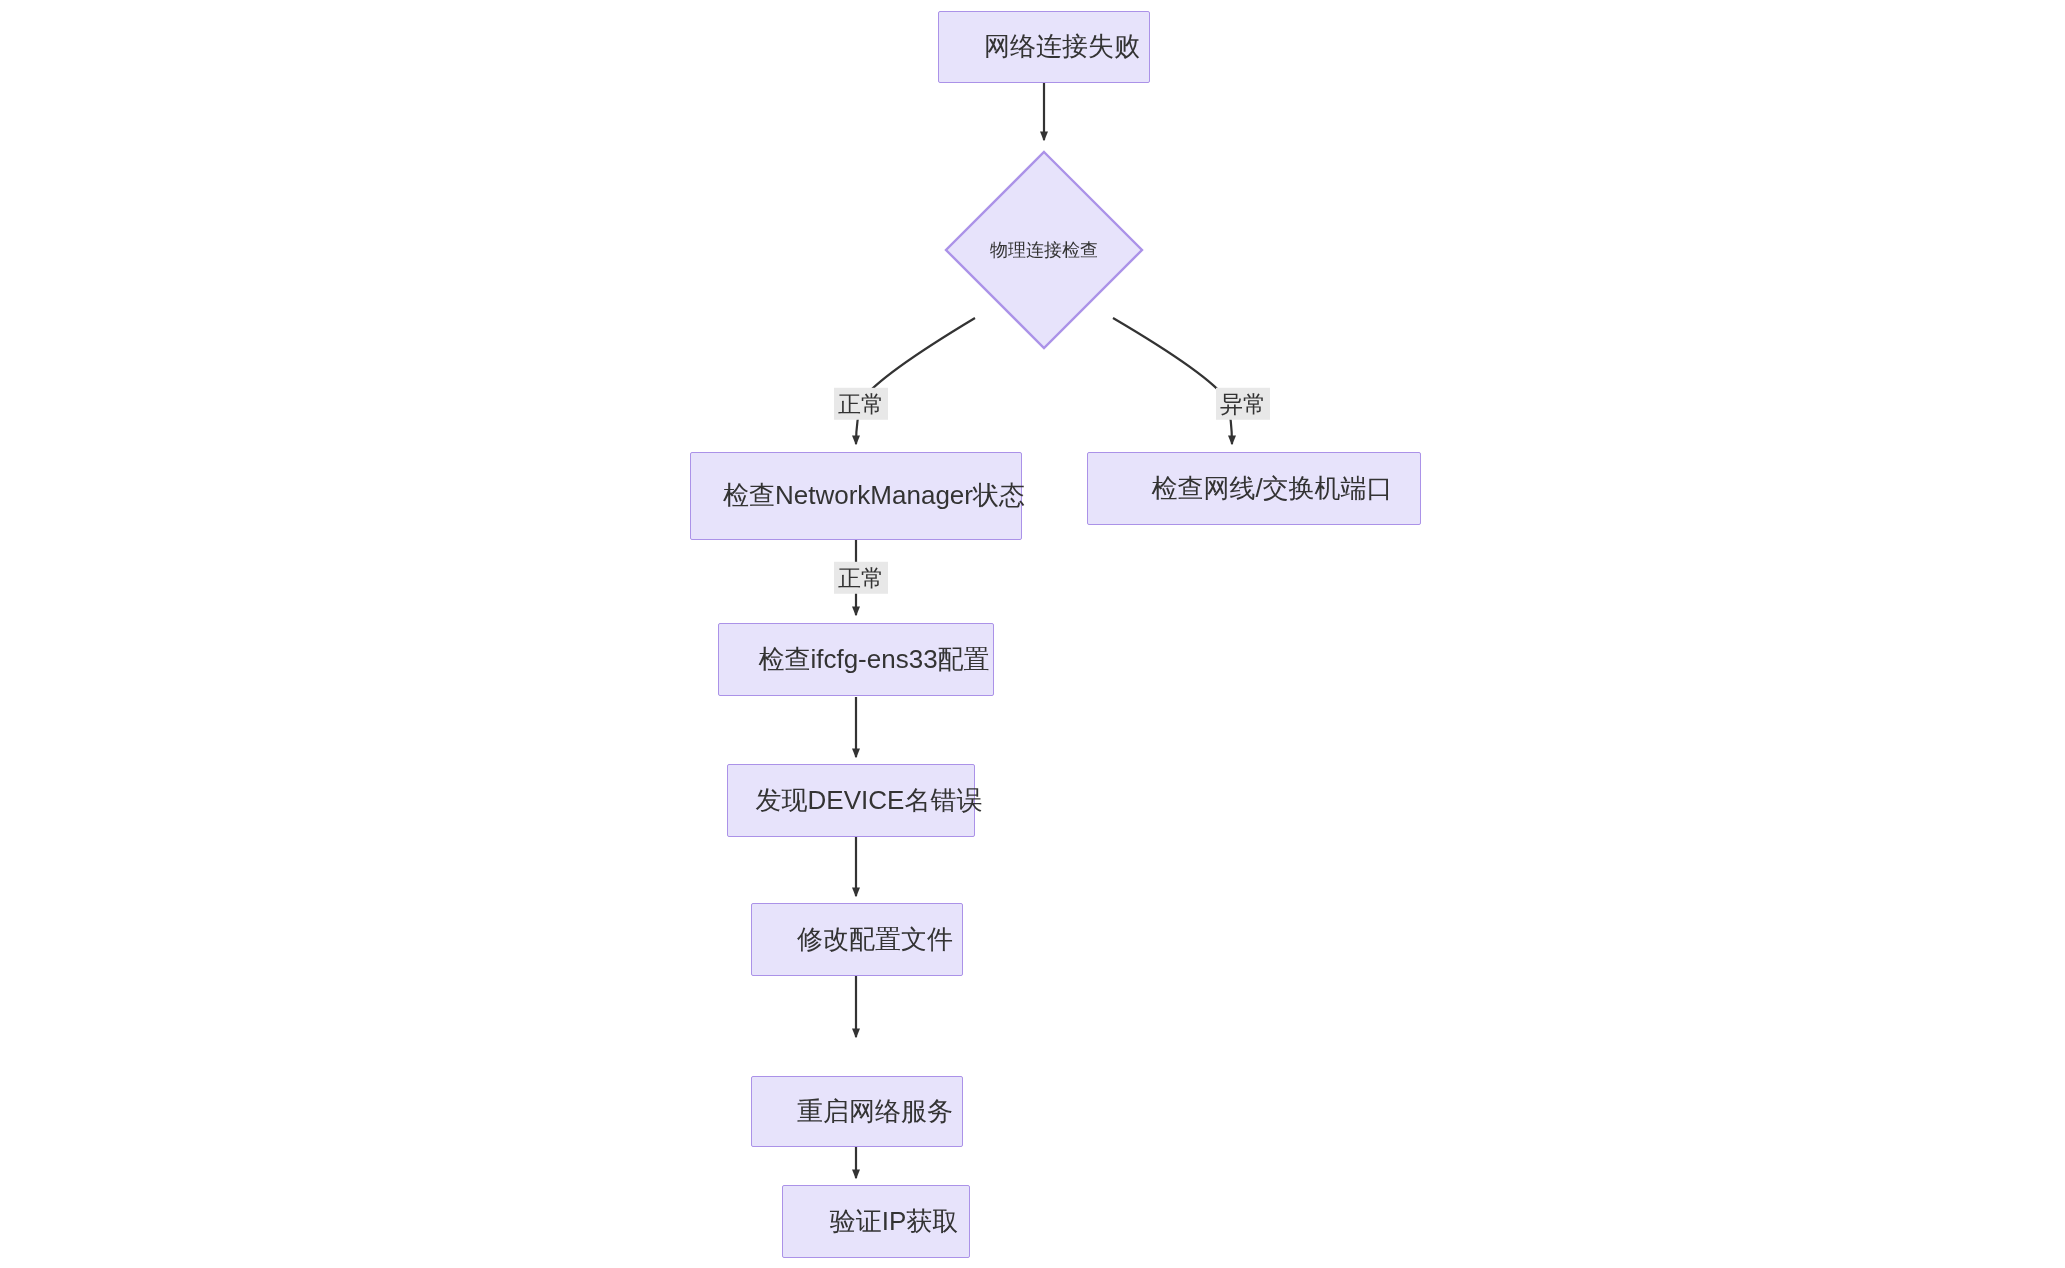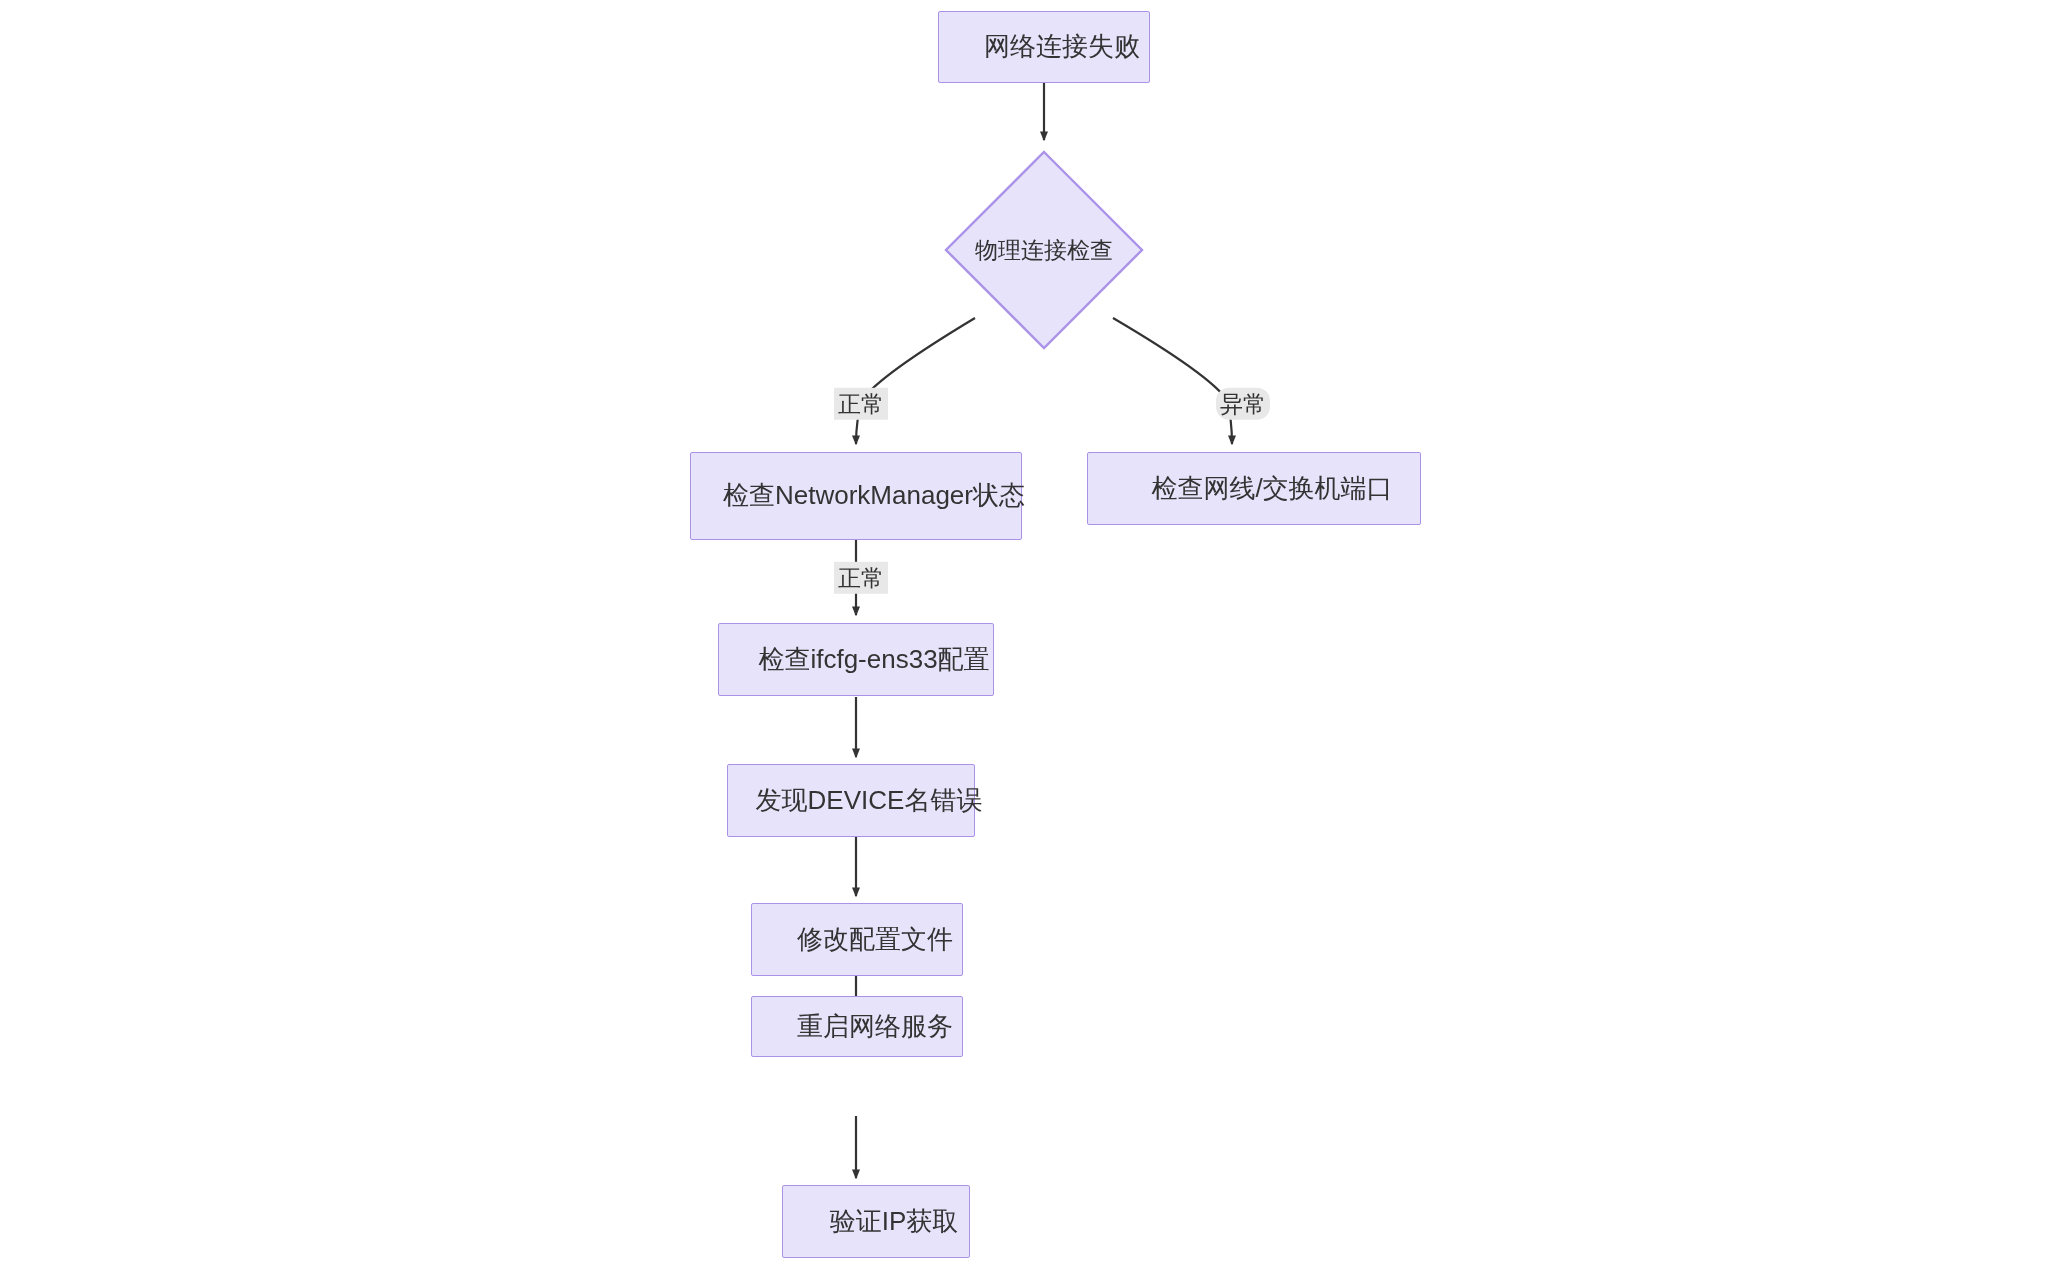--- a/index.html
+++ b/index.html
@@ -54,21 +54,21 @@
   .decision .diamond-shape {
     position: absolute;
     left: 0; top: 0;
     width: 100%;
     height: 100%;
   }
   .decision .decision-label {
     position: relative;
     z-index: 2;
     color: #333333;
-    font-size: 23px;
+    font-size: 18px;
     white-space: nowrap;
   }
   .edge-label {
     position: absolute;
     box-sizing: border-box;
     background: #e8e8e8;
     color: #333333;
     font-size: 23px;
     line-height: 1.15;
     padding: 3px 4px;
@@ -129,27 +129,27 @@
   </div>
 
   <div class="node" style="left:727px; top:764px; width:248px; height:73px;text-align:center;">
     <span class="node-label">发现DEVICE名错误</span>
   </div>
 
   <div class="node" style="left:751px; top:903px; width:212px; height:73px;">
     <span class="node-label">修改配置文件</span>
   </div>
 
-  <div class="node" style="left:751px; top:996px; width:212px; height:61px;">
+  <div class="node" style="left:751px; top:1076px; width:212px; height:71px;">
     <span class="node-label">重启网络服务</span>
   </div>
 
   <div class="node" style="left:763px; top:1185px; width:188px; height:73px;margin-left:19px;">
     <span class="node-label">验证IP获取</span>
   </div>
 
   <div class="edge-label" style="left:861px; top:404px;">正常</div>
 
-  <div class="edge-label" style="left:1243px; top:404px;border-radius:13px;">异常</div>
+  <div class="edge-label" style="left:1243px; top:404px;">异常</div>
 
   <div class="edge-label" style="left:861px; top:578px;">正常</div>
 
 </div>
 
 </body></html>

